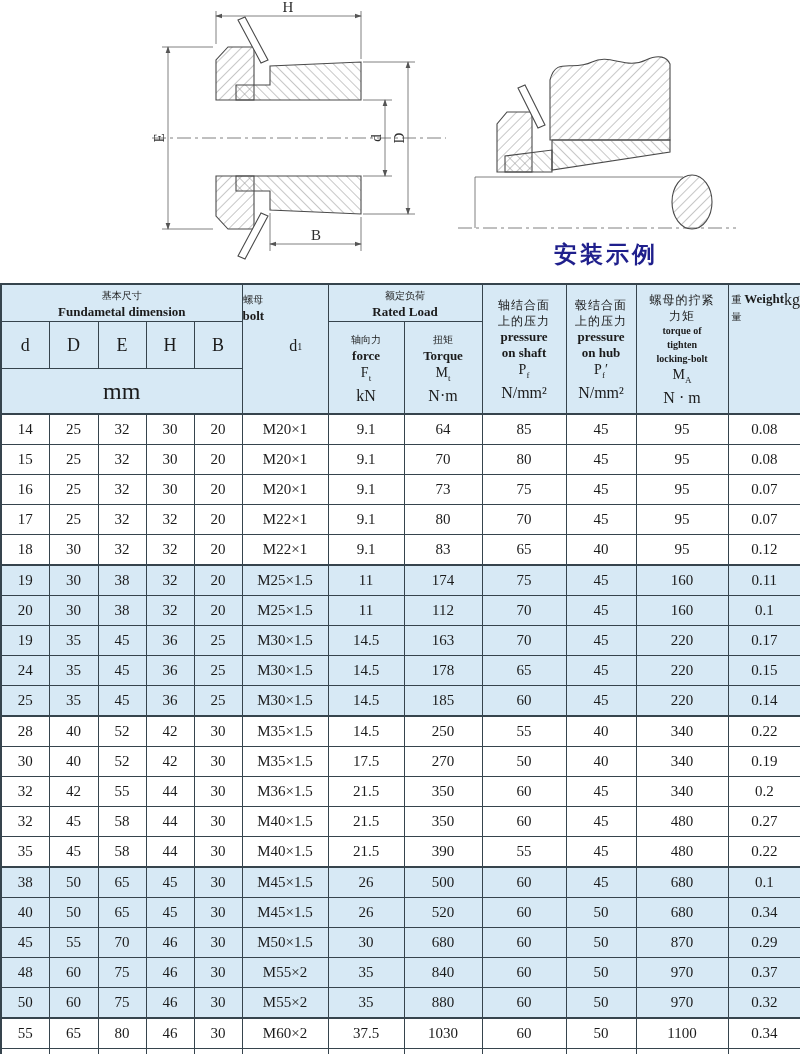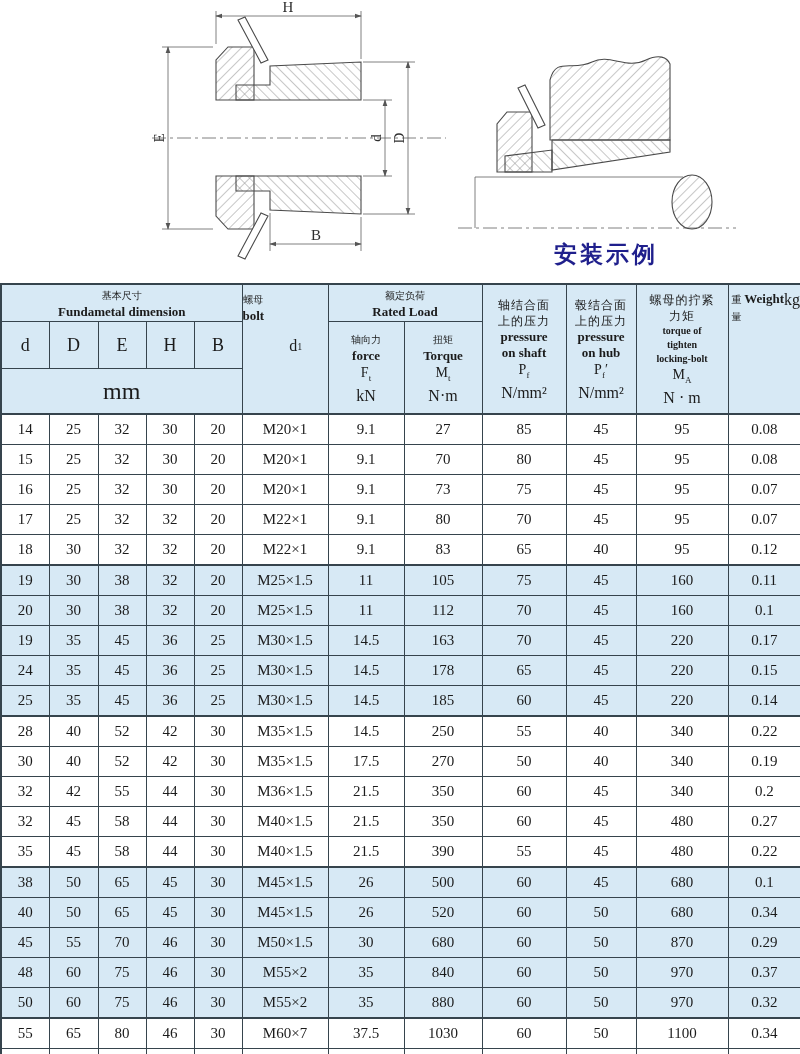--- a/index.html
+++ b/index.html
@@ -229,21 +229,21 @@
     </thead>
   <tbody>
         <tr>
           <td>14</td>
           <td>25</td>
           <td>32</td>
           <td>30</td>
           <td>20</td>
           <td>M20×1</td>
           <td>9.1</td>
-          <td>27</td>
+          <td>64</td>
           <td>85</td>
           <td>45</td>
           <td>95</td>
           <td>0.08</td>
         </tr>
         <tr>
           <td>15</td>
           <td>25</td>
           <td>32</td>
           <td>30</td>
@@ -301,21 +301,21 @@
       </tbody>
       <tbody class="shaded">
         <tr>
           <td>19</td>
           <td>30</td>
           <td>38</td>
           <td>32</td>
           <td>20</td>
           <td>M25×1.5</td>
           <td>11</td>
-          <td>105</td>
+          <td>174</td>
           <td>75</td>
           <td>45</td>
           <td>160</td>
           <td>0.11</td>
         </tr>
         <tr>
           <td>20</td>
           <td>30</td>
           <td>38</td>
           <td>32</td>
@@ -515,21 +515,21 @@
           <td>0.32</td>
         </tr>
       </tbody>
       <tbody>
         <tr>
           <td>55</td>
           <td>65</td>
           <td>80</td>
           <td>46</td>
           <td>30</td>
-          <td>M60×7</td>
+          <td>M60×2</td>
           <td>37.5</td>
           <td>1030</td>
           <td>60</td>
           <td>50</td>
           <td>1100</td>
           <td>0.34</td>
         </tr>
         <tr>
           <td>60</td>
           <td>70</td>

